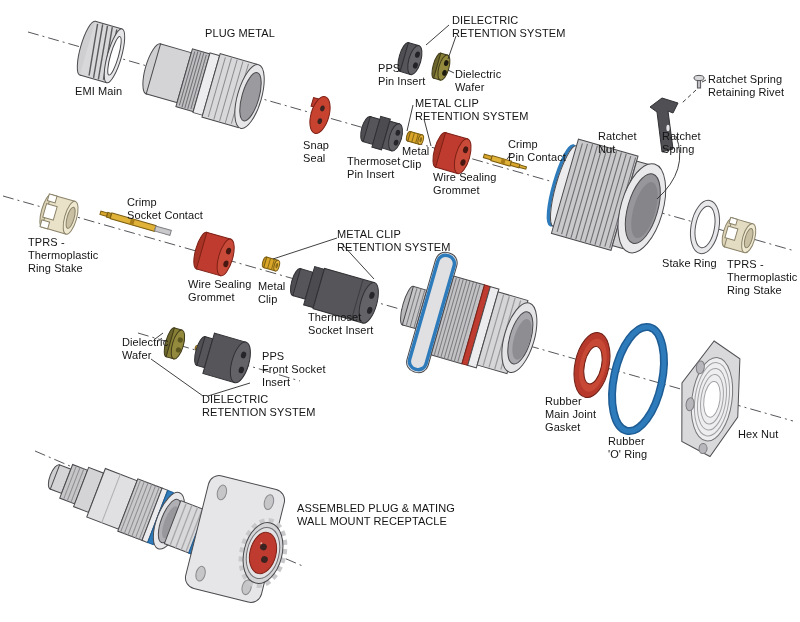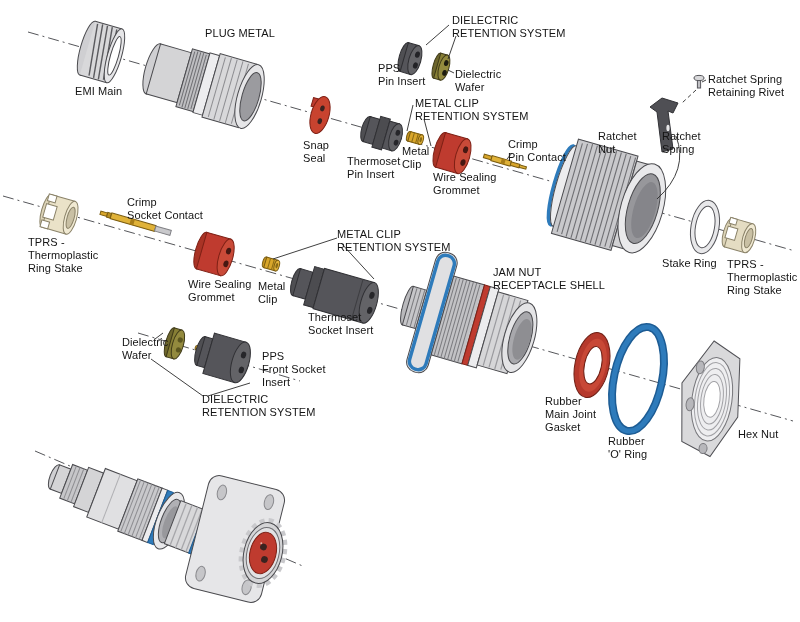--- a/index.html
+++ b/index.html
@@ -398,29 +398,29 @@
 <div class="lbl" style="left:127px;top:196px">Crimp
 Socket Contact</div>
 <div class="lbl" style="left:188px;top:278px">Wire Sealing
 Grommet</div>
 <div class="lbl" style="left:258px;top:280px">Metal
 Clip</div>
 <div class="lbl" style="left:337px;top:228px">METAL CLIP
 RETENTION SYSTEM</div>
 <div class="lbl" style="left:308px;top:311px">Thermoset
 Socket Insert</div>
-<div class="lbl" style="left:493px;top:266px">JAM NUT
-RECEPTACLE SHELL</div>
 <div class="lbl" style="left:545px;top:395px">Rubber
 Main Joint
 Gasket</div>
 <div class="lbl" style="left:608px;top:435px">Rubber
 'O' Ring</div>
 <div class="lbl" style="left:738px;top:428px">Hex Nut</div>
 <div class="lbl" style="left:122px;top:336px">Dielectric
 Wafer</div>
 <div class="lbl" style="left:262px;top:350px">PPS
 Front Socket
 Insert</div>
 <div class="lbl" style="left:202px;top:393px">DIELECTRIC
 RETENTION SYSTEM</div>
+<div class="lbl" style="left:297px;top:502px">ASSEMBLED PLUG &amp; MATING
+WALL MOUNT RECEPTACLE</div>
 
 </div>
 
 </body></html>

